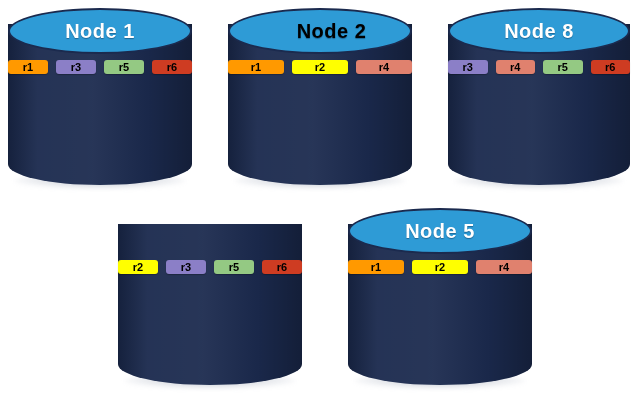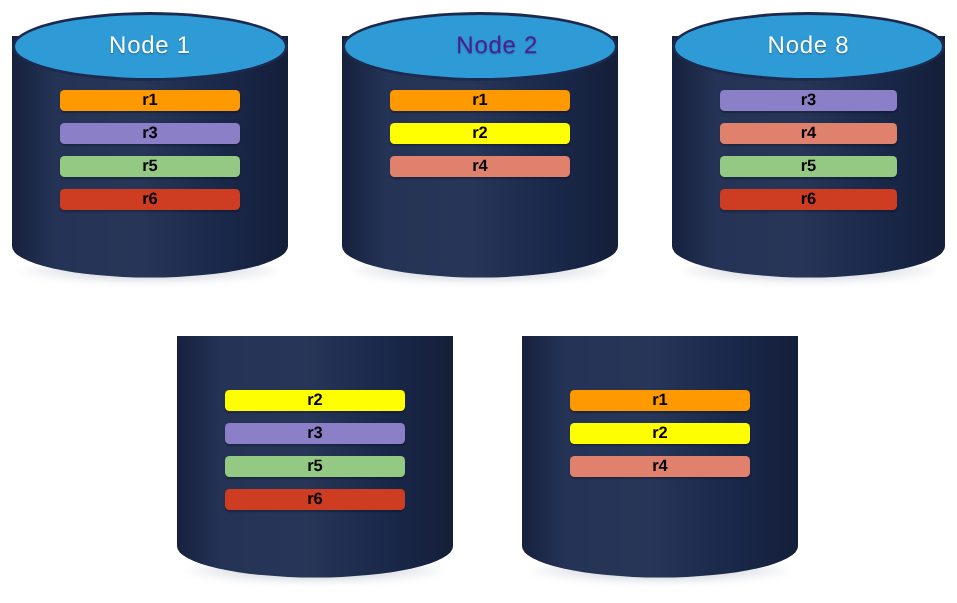--- a/index.html
+++ b/index.html
@@ -79,36 +79,36 @@
     border: 2px solid #1b2a4e;
     box-sizing: border-box;
     z-index: 3;
     display: flex;
     align-items: center;
     justify-content: center;
   }
 
   .node-title {
     color: #ffffff;
-    font-weight: normal;
-    font-size: 16px;
+    font-weight: bold;
+    font-size: 20px;
     letter-spacing: 0.5px;
     text-shadow: 0 1px 1px rgba(10,40,70,0.45);
     white-space: nowrap;
     line-height: 1;
   }
 
   .rows {
     position: absolute;
     left: 0;
     top: 52px;
     width: 100%;
     z-index: 4;
     display: flex;
-    flex-direction: column;
+    flex-direction: row;
     align-items: center;
     gap: 8px;
     text-align: right;
   }
 
   .row-bar {
     width: 65%;
     height: 14px;
     border-radius: 3px;
     display: flex;
@@ -150,21 +150,21 @@
         <div class="row-bar" style="background: rgb(206, 60, 34);">
           <span class="row-label">r6</span>
         </div>
       </div>
     </div>
     <div class="node" style="left: 228px; top: 8px; width: 184px; height: 177px;">
       <div class="cyl-shadow"></div>
       <div class="cyl-body-solid" style="background: rgb(27, 42, 78);"></div>
       <div class="cyl-body-shade"></div>
       <div class="cyl-top" style="background: rgb(46, 155, 214); border-color: rgb(27, 42, 78);">
-        <div class="node-title" style="color: #4c1d95; margin-left: 23px;">Node 2</div>
+        <div class="node-title" style="color: #000000; margin-left: 23px;">Node 2</div>
       </div>
       <div class="rows">
         <div class="row-bar" style="background: rgb(255, 153, 0);">
           <span class="row-label">r1</span>
         </div>
         <div class="row-bar" style="background: rgb(255, 255, 0);">
           <span class="row-label">r2</span>
         </div>
         <div class="row-bar" style="background: rgb(224, 129, 110);">
           <span class="row-label">r4</span>
@@ -209,20 +209,23 @@
         </div>
         <div class="row-bar" style="background: rgb(206, 60, 34);">
           <span class="row-label">r6</span>
         </div>
       </div>
     </div>
     <div class="node" style="left: 348px; top: 208px; width: 184px; height: 177px;">
       <div class="cyl-shadow"></div>
       <div class="cyl-body-solid" style="background: rgb(27, 42, 78);"></div>
       <div class="cyl-body-shade"></div>
+      <div class="cyl-top" style="background: rgb(46, 155, 214); border-color: rgb(27, 42, 78);">
+        <div class="node-title" style="color: rgb(255, 255, 255);">Node 5</div>
+      </div>
       <div class="rows">
         <div class="row-bar" style="background: rgb(255, 153, 0);">
           <span class="row-label">r1</span>
         </div>
         <div class="row-bar" style="background: rgb(255, 255, 0);">
           <span class="row-label">r2</span>
         </div>
         <div class="row-bar" style="background: rgb(224, 129, 110);">
           <span class="row-label">r4</span>
         </div>

